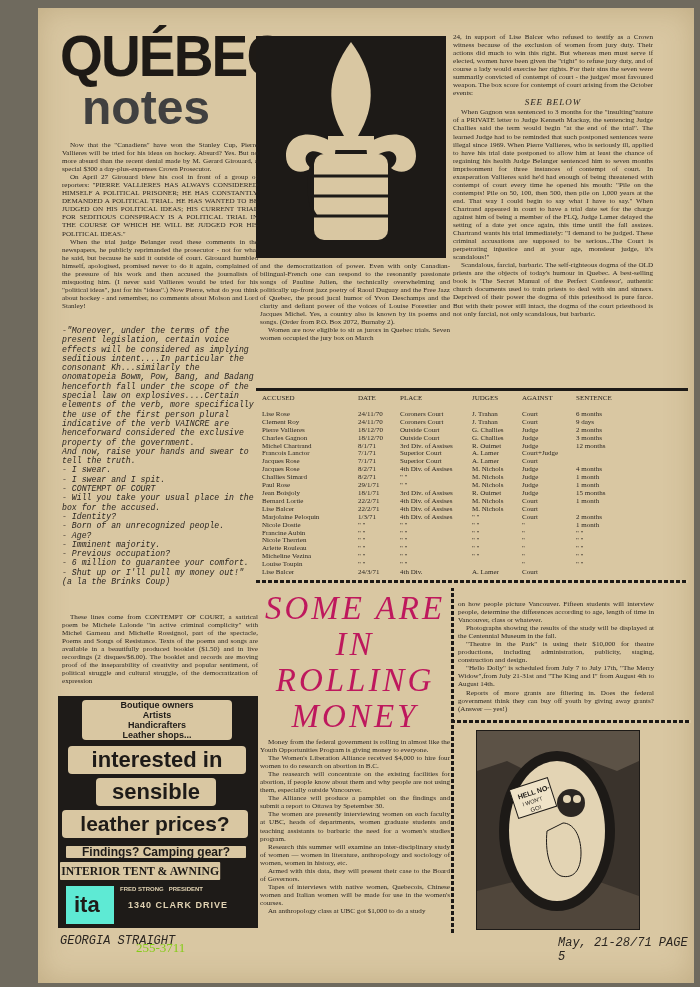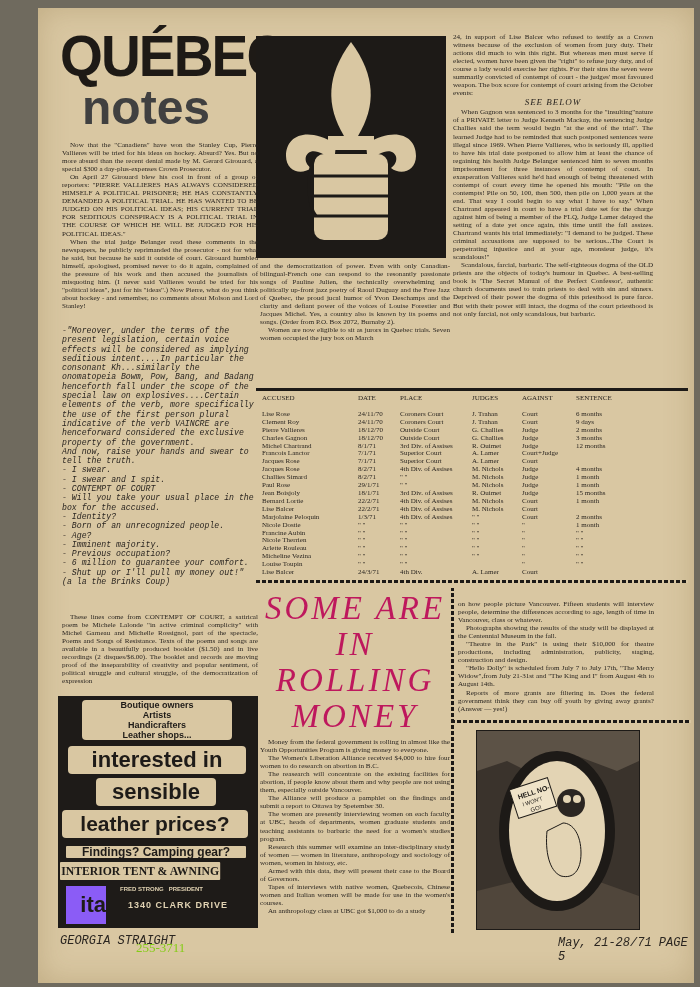--- a/index.html
+++ b/index.html
@@ -81,21 +81,21 @@
       <div>Boutique owners</div>
       <div>Artists</div>
       <div>Handicrafters</div>
       <div>Leather shops...</div>
     </div>
     <div class="banner" style="left:10px;top:50px;width:178px;height:28px;font-size:22px;line-height:28px;font-family:'Liberation Sans',sans-serif;">interested in</div>
     <div class="banner" style="left:38px;top:82px;width:120px;height:28px;font-size:22px;line-height:28px;">sensible</div>
     <div class="banner" style="left:4px;top:114px;width:186px;height:28px;font-size:21px;line-height:28px;">leather prices?</div>
     <div class="banner" style="left:8px;top:150px;width:180px;height:12px;font-size:12px;line-height:12px;border-radius:1px;">Findings? Camping gear?</div>
     <div class="banner" style="left:2px;top:166px;width:178px;height:18px;font-family:'Liberation Serif',serif;font-size:13px;line-height:18px;border-radius:1px;transform:scaleX(0.9);transform-origin:left;">INTERIOR TENT &amp; AWNING LTD.</div>
-    <div class="abs" style="left:8px;top:190px;width:40px;height:38px;background:#8b5cf6;color:#1e1b18;font-family:'Liberation Sans',sans-serif;font-weight:bold;font-size:22px;line-height:38px;text-align:right;">ita</div>
+    <div class="abs" style="left:8px;top:190px;width:40px;height:38px;background:#5eead4;color:#1e1b18;font-family:'Liberation Sans',sans-serif;font-weight:bold;font-size:22px;line-height:38px;text-align:left;padding-left:8px;">ita</div>
     <div class="abs" style="left:62px;top:190px;font-family:'Liberation Sans',sans-serif;font-weight:bold;font-size:6px;color:#e0d2b2;">
       <span>FRED STRONG</span>&nbsp;&nbsp;
       <span>PRESIDENT</span>
     </div>
     <div class="abs" style="left:70px;top:204px;font-family:'Liberation Sans',sans-serif;font-weight:bold;font-size:9px;color:#e0d2b2;letter-spacing:1px;">1340 CLARK DRIVE</div>
     <div class="abs" style="left:78px;top:203px;font-family:'Liberation Serif',serif;font-size:13px;color:#84cc16;margin-top:41px;">255-3711</div>
   </div>
 
   <div class="abs body-txt" style="left:222px;top:254px;width:190px;">
     <p style="text-indent:0">and the democratization of power. Even with only Canadian-bilingual-French one can respond to the resonantly passionate songs of Pauline Julien, the technically overwhelming and politically up-front jazz poetry of Raoul Duguay and the Free Jazz of Quebec, the proud jucal humor of Yvon Deschamps and the clarity and defiant power of the voices of Louise Forestier and Jacques Michel. Yes, a country also is known by its poems and songs. (Order from P.O. Box 2072, Burnaby 2).</p>

